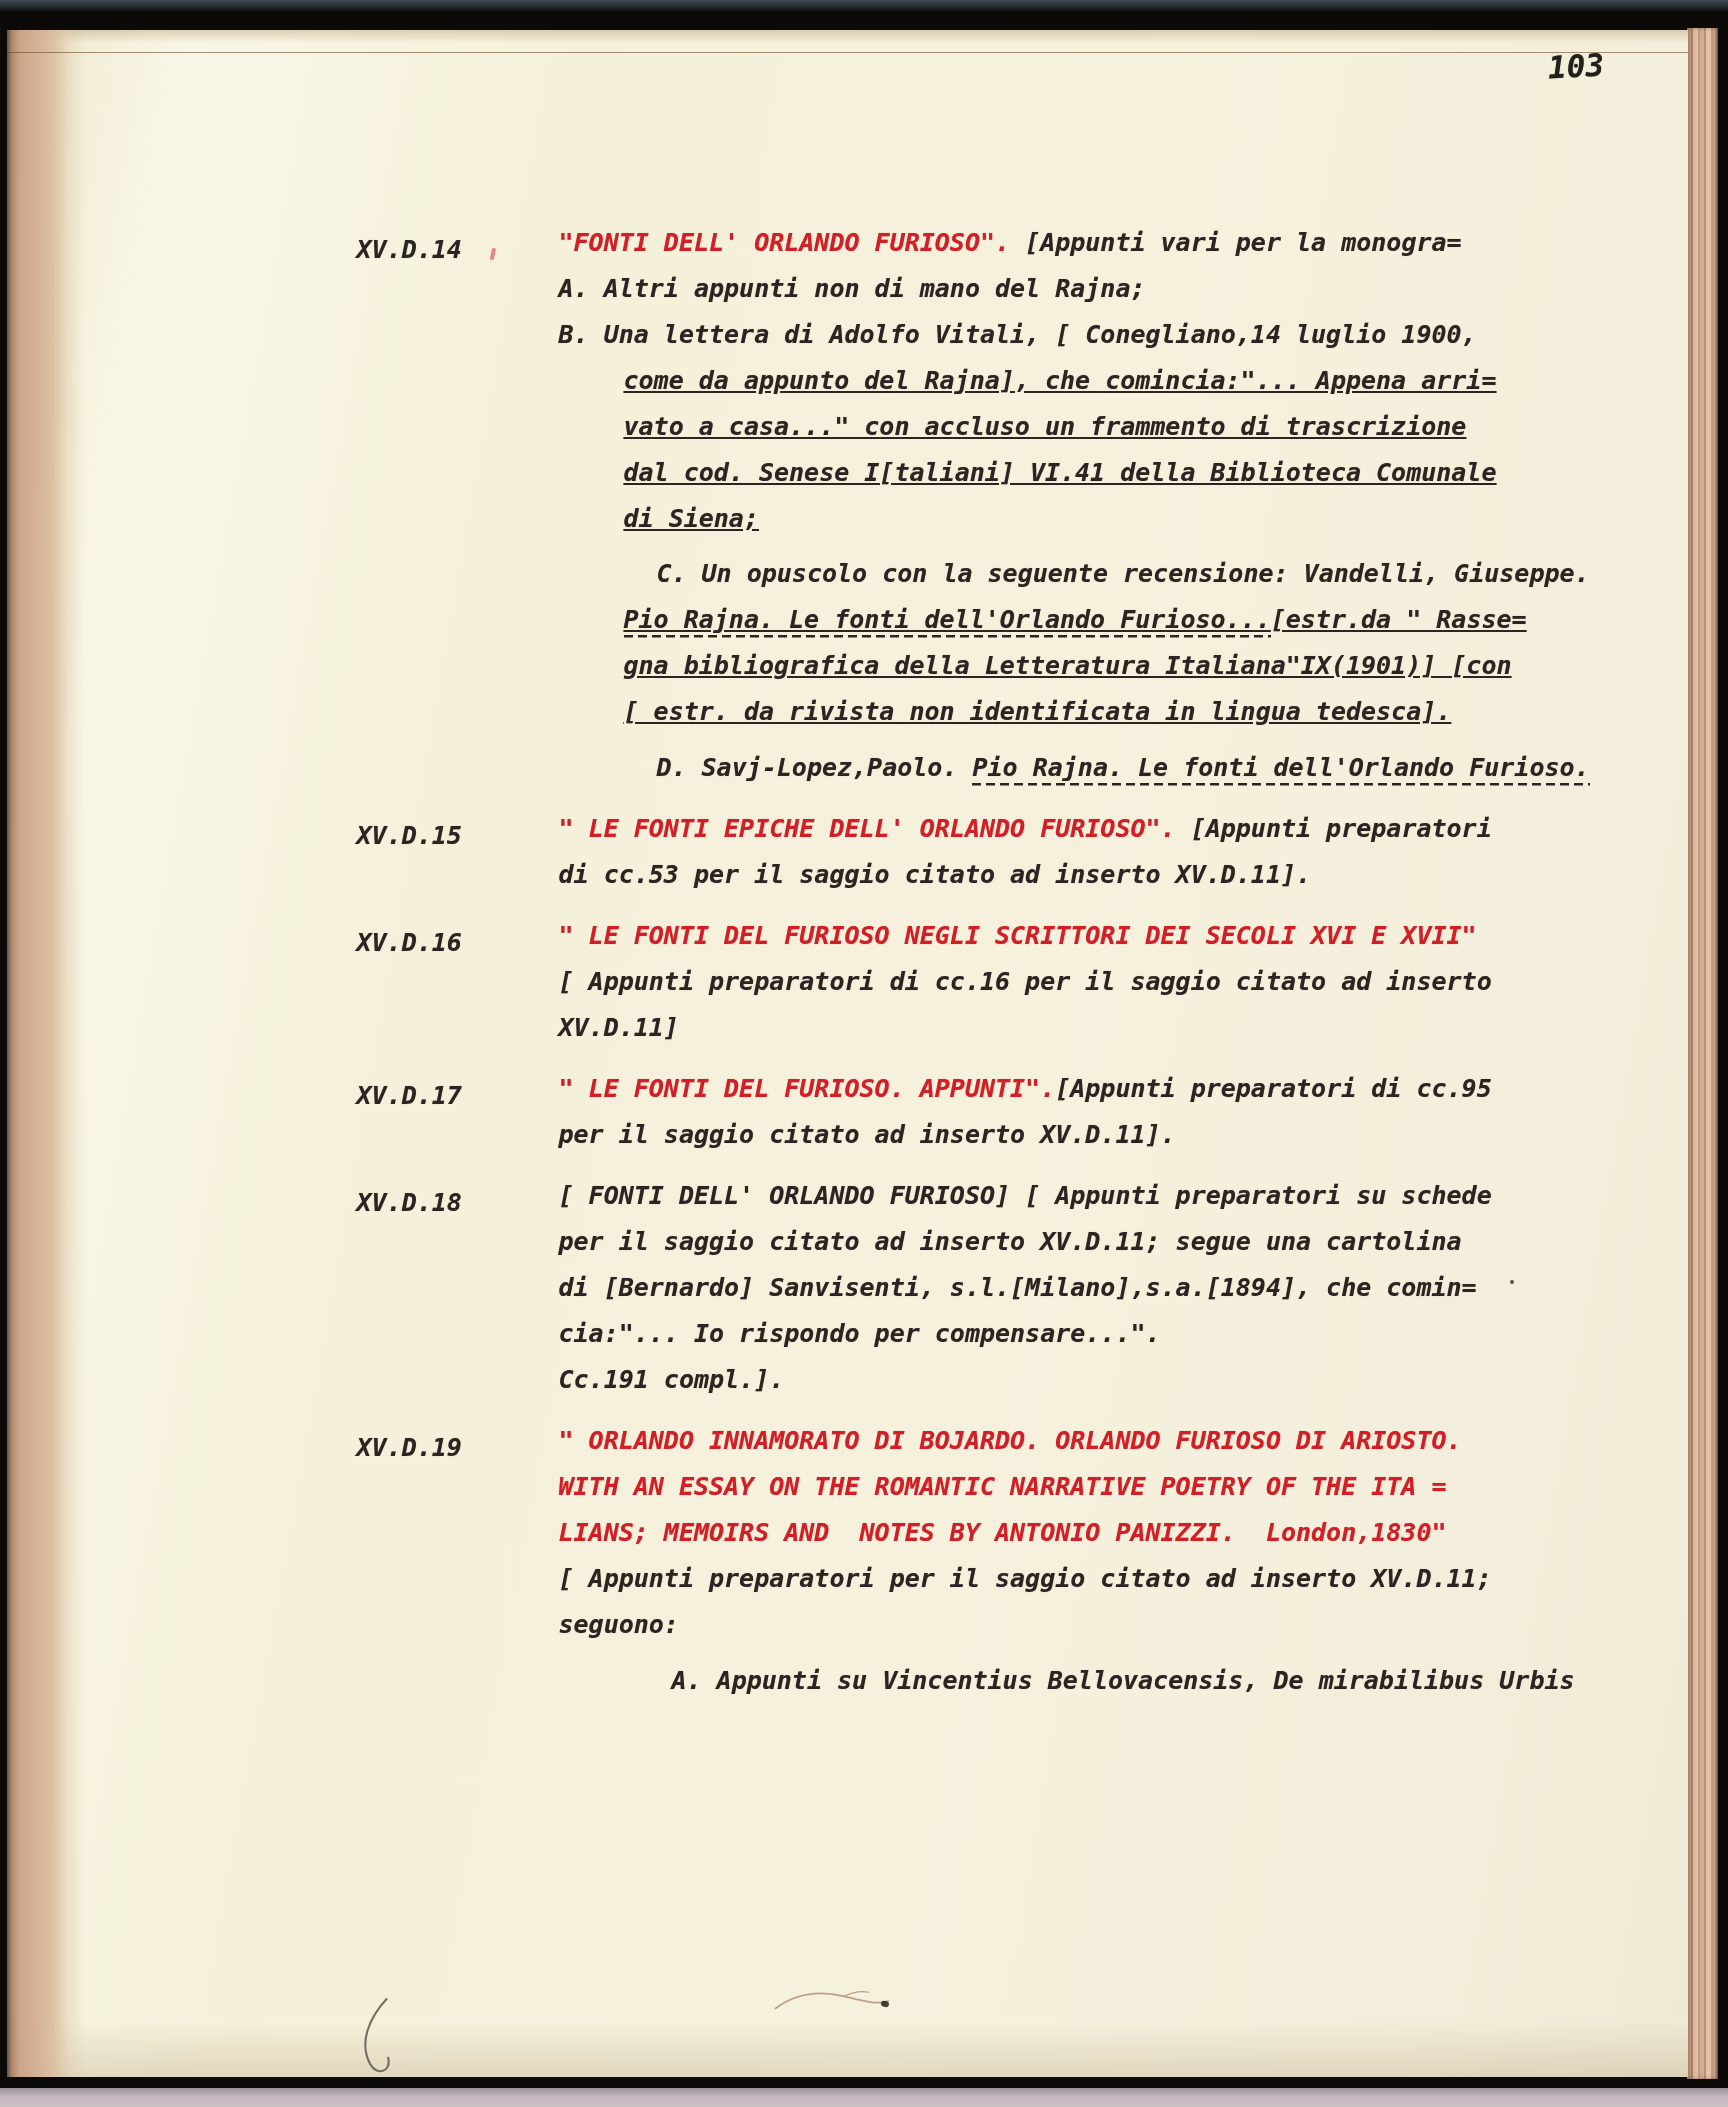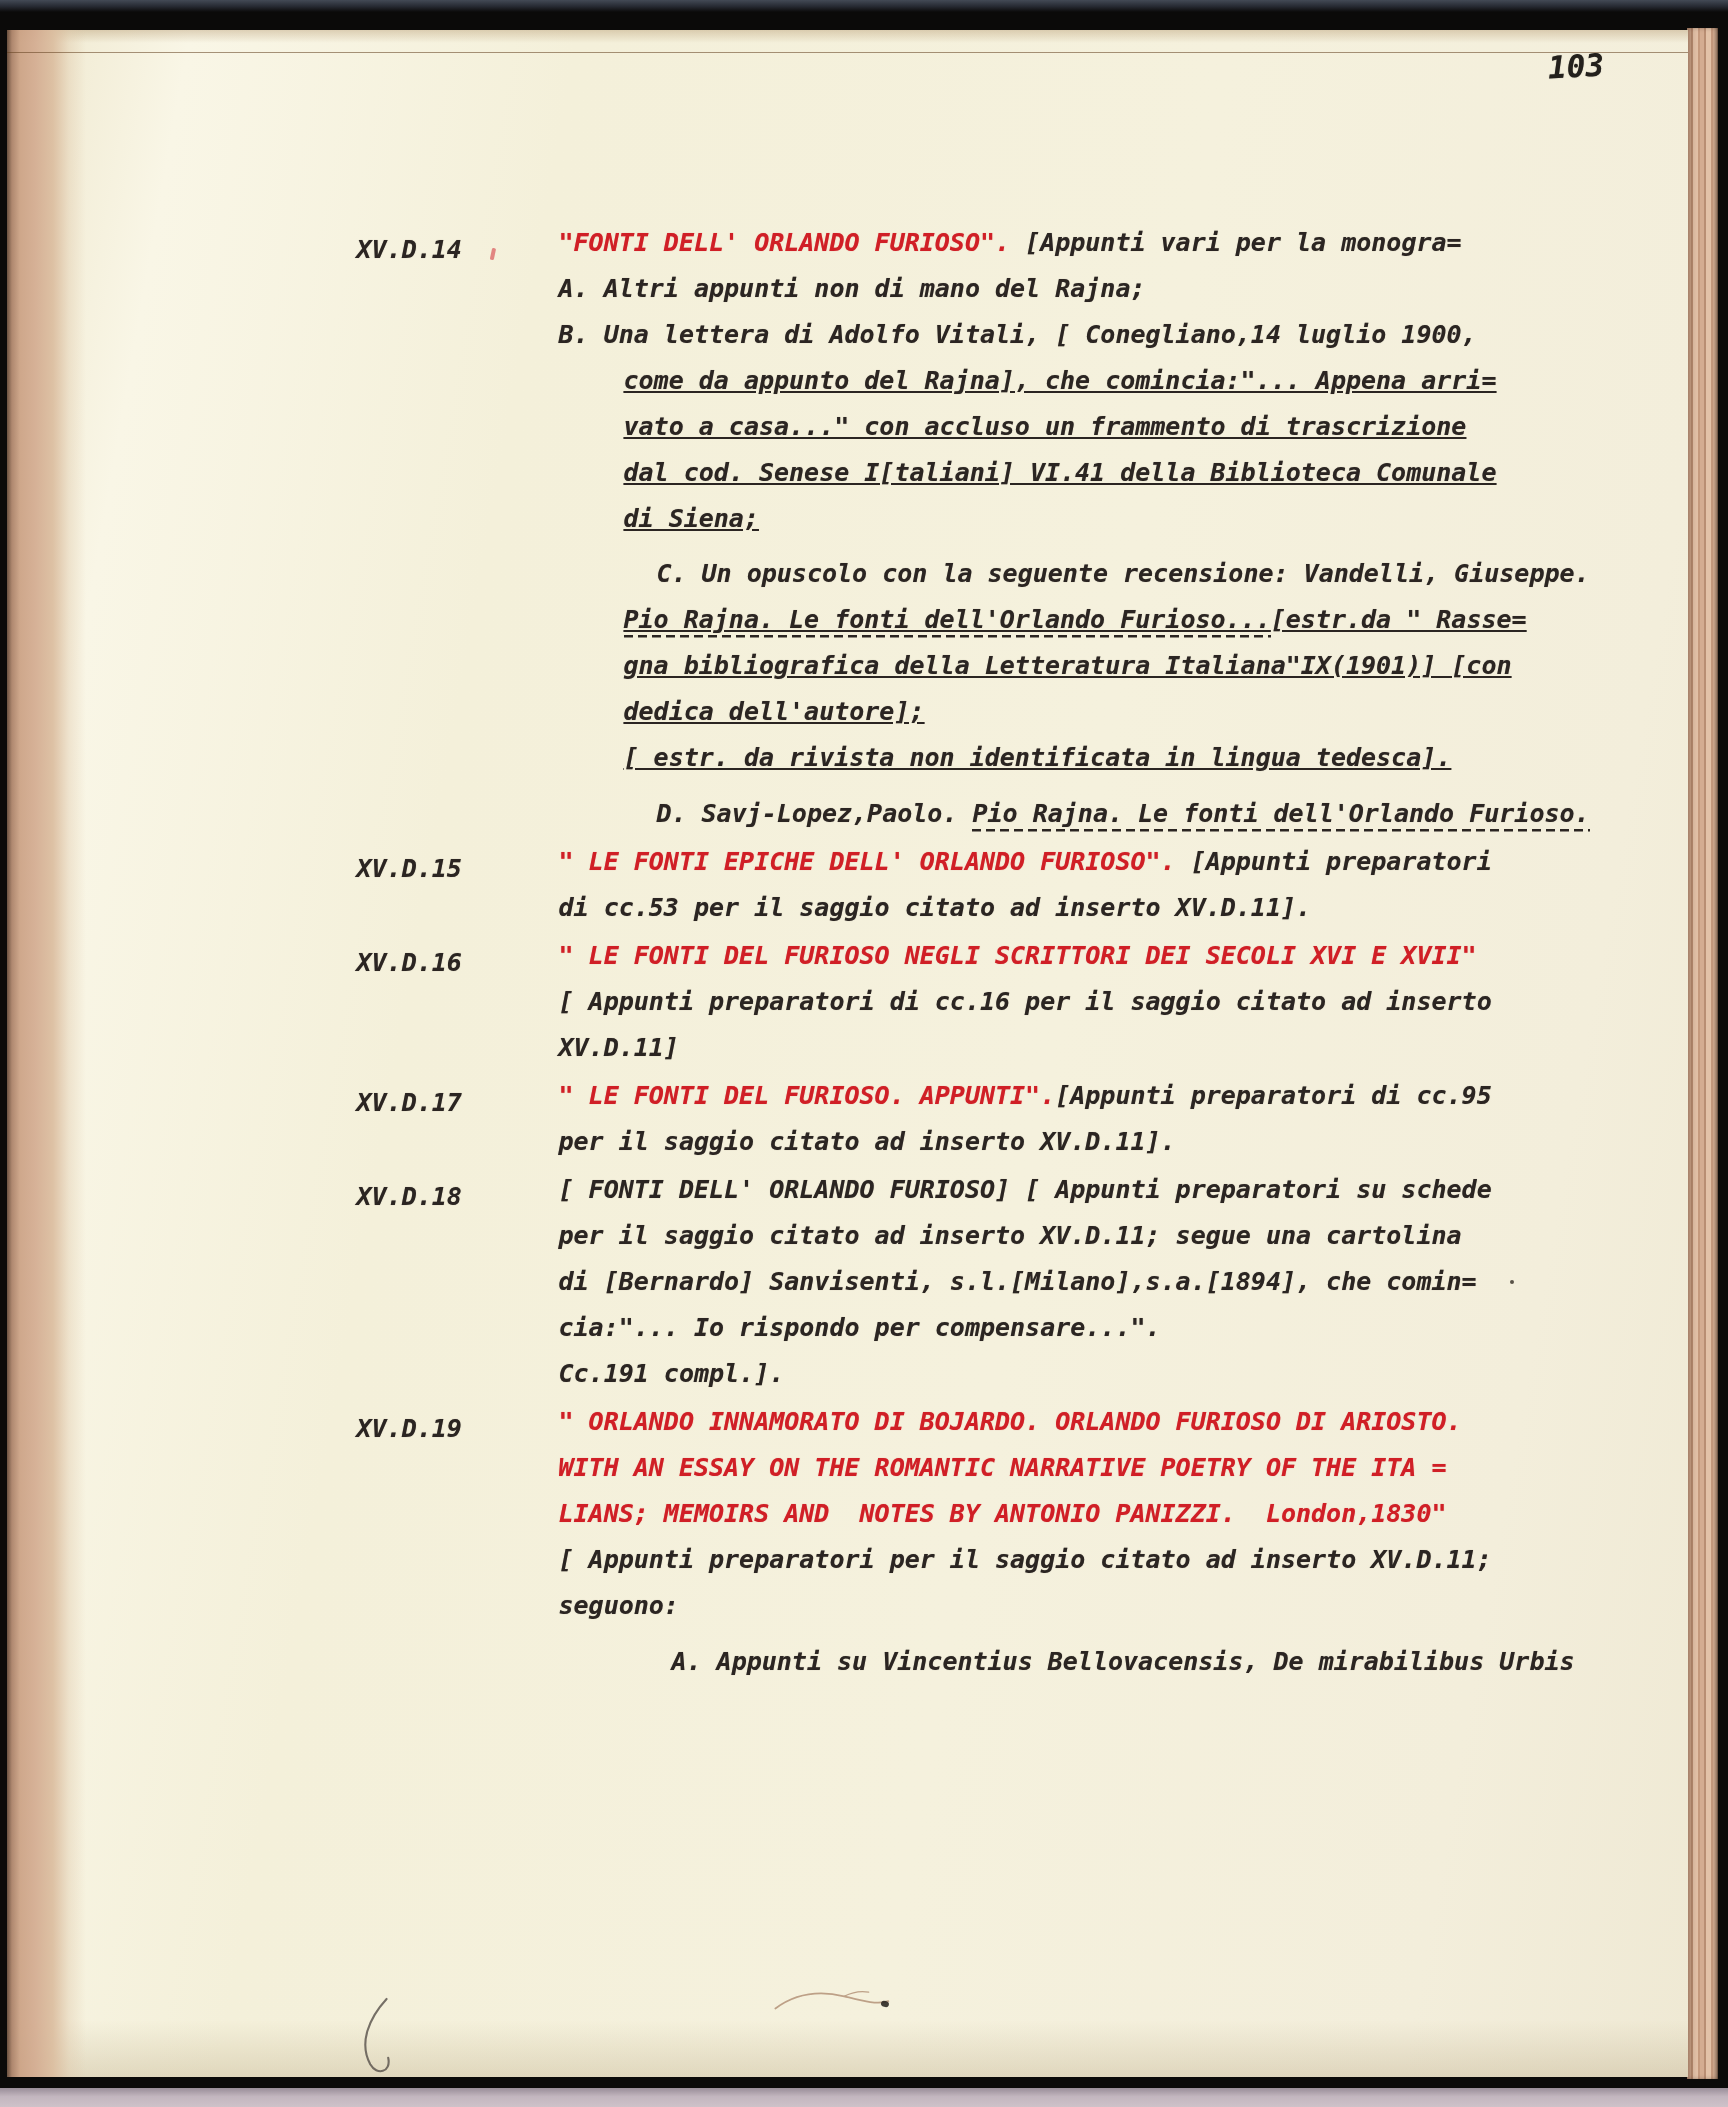--- a/index.html
+++ b/index.html
@@ -56,21 +56,21 @@
     color:#23201c;transform:rotate(-3deg);
     text-shadow:0 0 0.8px rgba(30,25,20,.5);
   }
   
   .content{
     position:absolute;left:0;top:190px;width:100%;
     font-size:25px;line-height:46px;font-style:italic;font-weight:bold;
     color:#2b2522;
   }
   .entry{position:relative;}
-  .entry + .entry{margin-top:2px;}
+  .entry + .entry{margin-top:15px;}
   .entry-label{
     position:absolute;left:350px;top:7px;
     white-space:pre;text-shadow:0 0 0.8px rgba(35,28,22,.45);
   }
   .line{padding-left:552px;white-space:pre;text-shadow:0 0 0.8px rgba(35,28,22,.4);}
   .line.indent{padding-left:617px;text-decoration:underline;}
   .line.gap{margin-top:9.8px;text-align:center;}
   .seg.red{color:#d01f26;text-shadow:0 0 0.8px rgba(205,25,35,.5);}
   .seg.udash{
     background-image:repeating-linear-gradient(90deg,#2b2522 0 9px,rgba(0,0,0,0) 9px 14px);
@@ -111,21 +111,20 @@
         <div class="line"><span class="seg red">"FONTI DELL' ORLANDO FURIOSO".</span><span class="seg black"> [Appunti vari per la monogra=</span></div>
         <div class="line"><span class="seg black">A. Altri appunti non di mano del Rajna;</span></div>
         <div class="line"><span class="seg black">B. Una lettera di Adolfo Vitali, [ Conegliano,14 luglio 1900,</span></div>
         <div class="line indent"><span class="seg black">come da appunto del Rajna], che comincia:"... Appena arri=</span></div>
         <div class="line indent"><span class="seg black">vato a casa..." con accluso un frammento di trascrizione</span></div>
         <div class="line indent"><span class="seg black">dal cod. Senese I[taliani] VI.41 della Biblioteca Comunale</span></div>
         <div class="line indent"><span class="seg black">di Siena;</span></div>
         <div class="line gap"><span class="seg black">C. Un opuscolo con la seguente recensione: Vandelli, Giuseppe.</span></div>
         <div class="line indent"><span class="seg black udash">Pio Rajna. Le fonti dell'Orlando Furioso...</span><span class="seg black">[estr.da " Rasse=</span></div>
         <div class="line indent"><span class="seg black">gna bibliografica della Letteratura Italiana"IX(1901)] [con</span></div>
-        <div class="line indent"><span class="seg black">dedica dell'autore];</span></div>
         <div class="line indent"><span class="seg black">[ estr. da rivista non identificata in lingua tedesca].</span></div>
         <div class="line gap"><span class="seg black">D. Savj-Lopez,Paolo. </span><span class="seg black udash">Pio Rajna. Le fonti dell'Orlando Furioso.</span></div>
       </div>
       <div class="entry">
         <span class="entry-label">XV.D.15</span>
         <div class="line"><span class="seg red">" LE FONTI EPICHE DELL' ORLANDO FURIOSO".</span><span class="seg black"> [Appunti preparatori</span></div>
         <div class="line"><span class="seg black">di cc.53 per il saggio citato ad inserto XV.D.11].</span></div>
       </div>
       <div class="entry">
         <span class="entry-label">XV.D.16</span>

